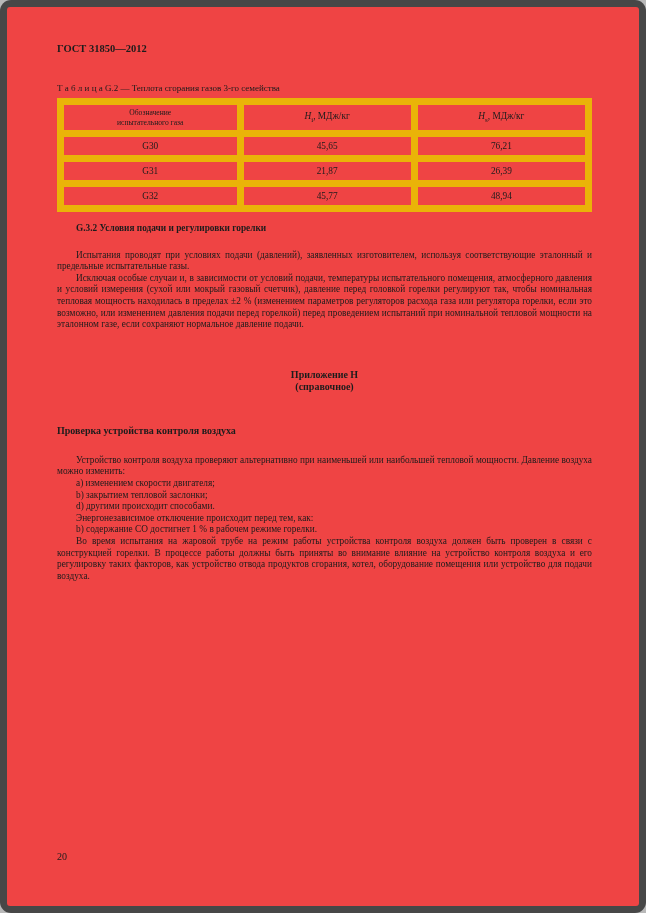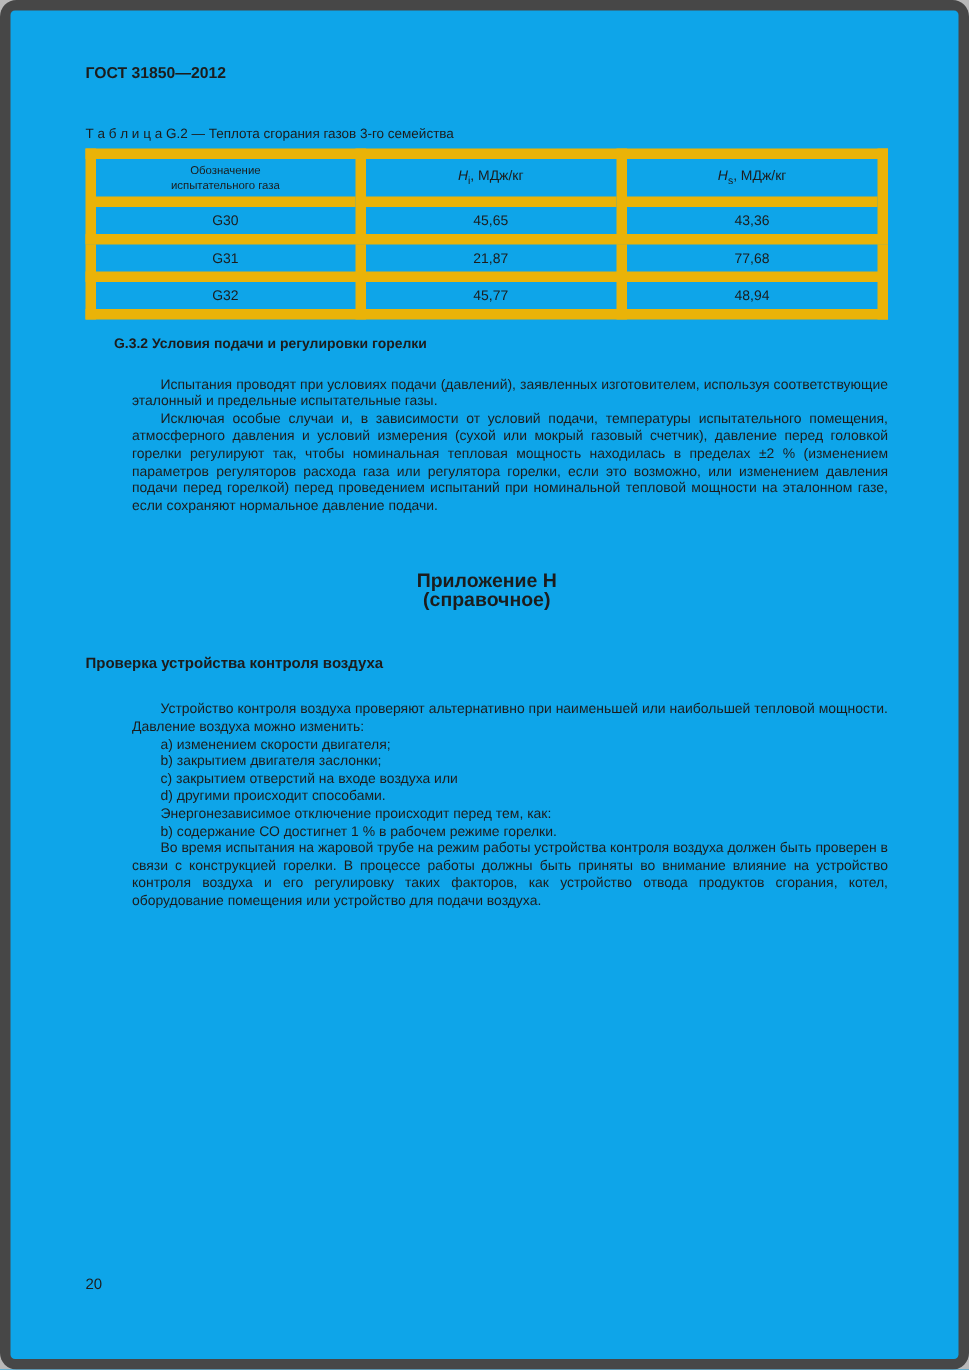--- a/index.html
+++ b/index.html
@@ -12,24 +12,25 @@
   .canvas {
     position: relative;
     width: 646px; height: 913px;
     background: #474747;
     border-radius: 11px;
     overflow: hidden;
   }
   .page {
     position: absolute;
     inset: 7px;
-    background: #0ea5e9;
+    background: #ef4444;
     border-radius: 3px;
     padding: 36px 47px 0 50px;
     color: #1c1c1c;
+    font-family: Liberation Serif, serif;
   }
   .doc-header {
     font-weight: bold;
     font-size: 10.5px;
     margin-bottom: 29px;
   }
   .table-caption {
     font-size: 9px;
     margin-bottom: 5px;
     margin-top: 26px;
@@ -55,34 +56,34 @@
   th.col1 { width: 34%; font-size: 7.6px; line-height: 9.5px; }
   th.col2, th.col3 { width: 33%; }
   th .sym { font-style: italic; }
   th sub { font-size: 7px; }
   .body {
     font-size: 9.3px;
     line-height: 11.6px;
     text-align: justify;
     margin: 0;
   }
-  .ind { text-indent: 19px; margin-left: 31px; }
+  .ind { text-indent: 19px; }
   .section-heading {
     font-weight: bold;
     font-size: 9.3px;
     line-height: 11.6px;
     margin: 11px 0 15px 0;
     text-indent: 19px;
     text-align: left;
   }
   .appendix-title {
     margin-top: 38px;
     text-align: center;
     font-weight: bold;
-    font-size: 13px;
+    font-size: 10px;
     line-height: 12.5px;
   }
   .appendix-heading {
     margin: 31px 0 19px 0;
     text-align: left;
     font-weight: bold;
     font-size: 10px;
   }
   .page-number {
     position: absolute;
@@ -109,26 +110,26 @@
             <div>испытательного газа</div>
           </th>
           <th class="col2"><span class="sym">H</span><sub>i</sub><span>, МДж/кг</span></th>
           <th class="col3"><span class="sym">H</span><sub>s</sub><span>, МДж/кг</span></th>
         </tr>
       </thead>
       <tbody>
         <tr>
           <td>G30</td>
           <td>45,65</td>
-          <td>43,36</td>
+          <td>76,21</td>
         </tr>
         <tr>
           <td>G31</td>
           <td>21,87</td>
-          <td>77,68</td>
+          <td>26,39</td>
         </tr>
         <tr>
           <td>G32</td>
           <td>45,77</td>
           <td>48,94</td>
         </tr>
       </tbody>
     </table>
 
     <div class="section-heading">G.3.2 Условия подачи и регулировки горелки</div>
@@ -137,22 +138,21 @@
 
     <div class="appendix-title">
       <div>Приложение Н</div>
       <div>(справочное)</div>
     </div>
 
     <div class="appendix-heading">Проверка устройства контроля воздуха</div>
 
     <p class="body ind">Устройство контроля воздуха проверяют альтернативно при наименьшей или наибольшей тепловой мощности. Давление воздуха можно изменить:</p>
     <p class="body ind">a) изменением скорости двигателя;</p>
-    <p class="body ind">b) закрытием двигателя заслонки;</p>
-    <p class="body ind">c) закрытием отверстий на входе воздуха или</p>
+    <p class="body ind">b) закрытием тепловой заслонки;</p>
     <p class="body ind">d) другими происходит способами.</p>
     <p class="body ind">Энергонезависимое отключение происходит перед тем, как:</p>
     <p class="body ind">b) содержание СО достигнет 1 % в рабочем режиме горелки.</p>
     <p class="body ind">Во время испытания на жаровой трубе на режим работы устройства контроля воздуха должен быть проверен в связи с конструкцией горелки. В процессе работы должны быть приняты во внимание влияние на устройство контроля воздуха и его регулировку таких факторов, как устройство отвода продуктов сгорания, котел, оборудование помещения или устройство для подачи воздуха.</p>
 
     <div class="page-number">20</div>
 
   </div>
 </div>
 

